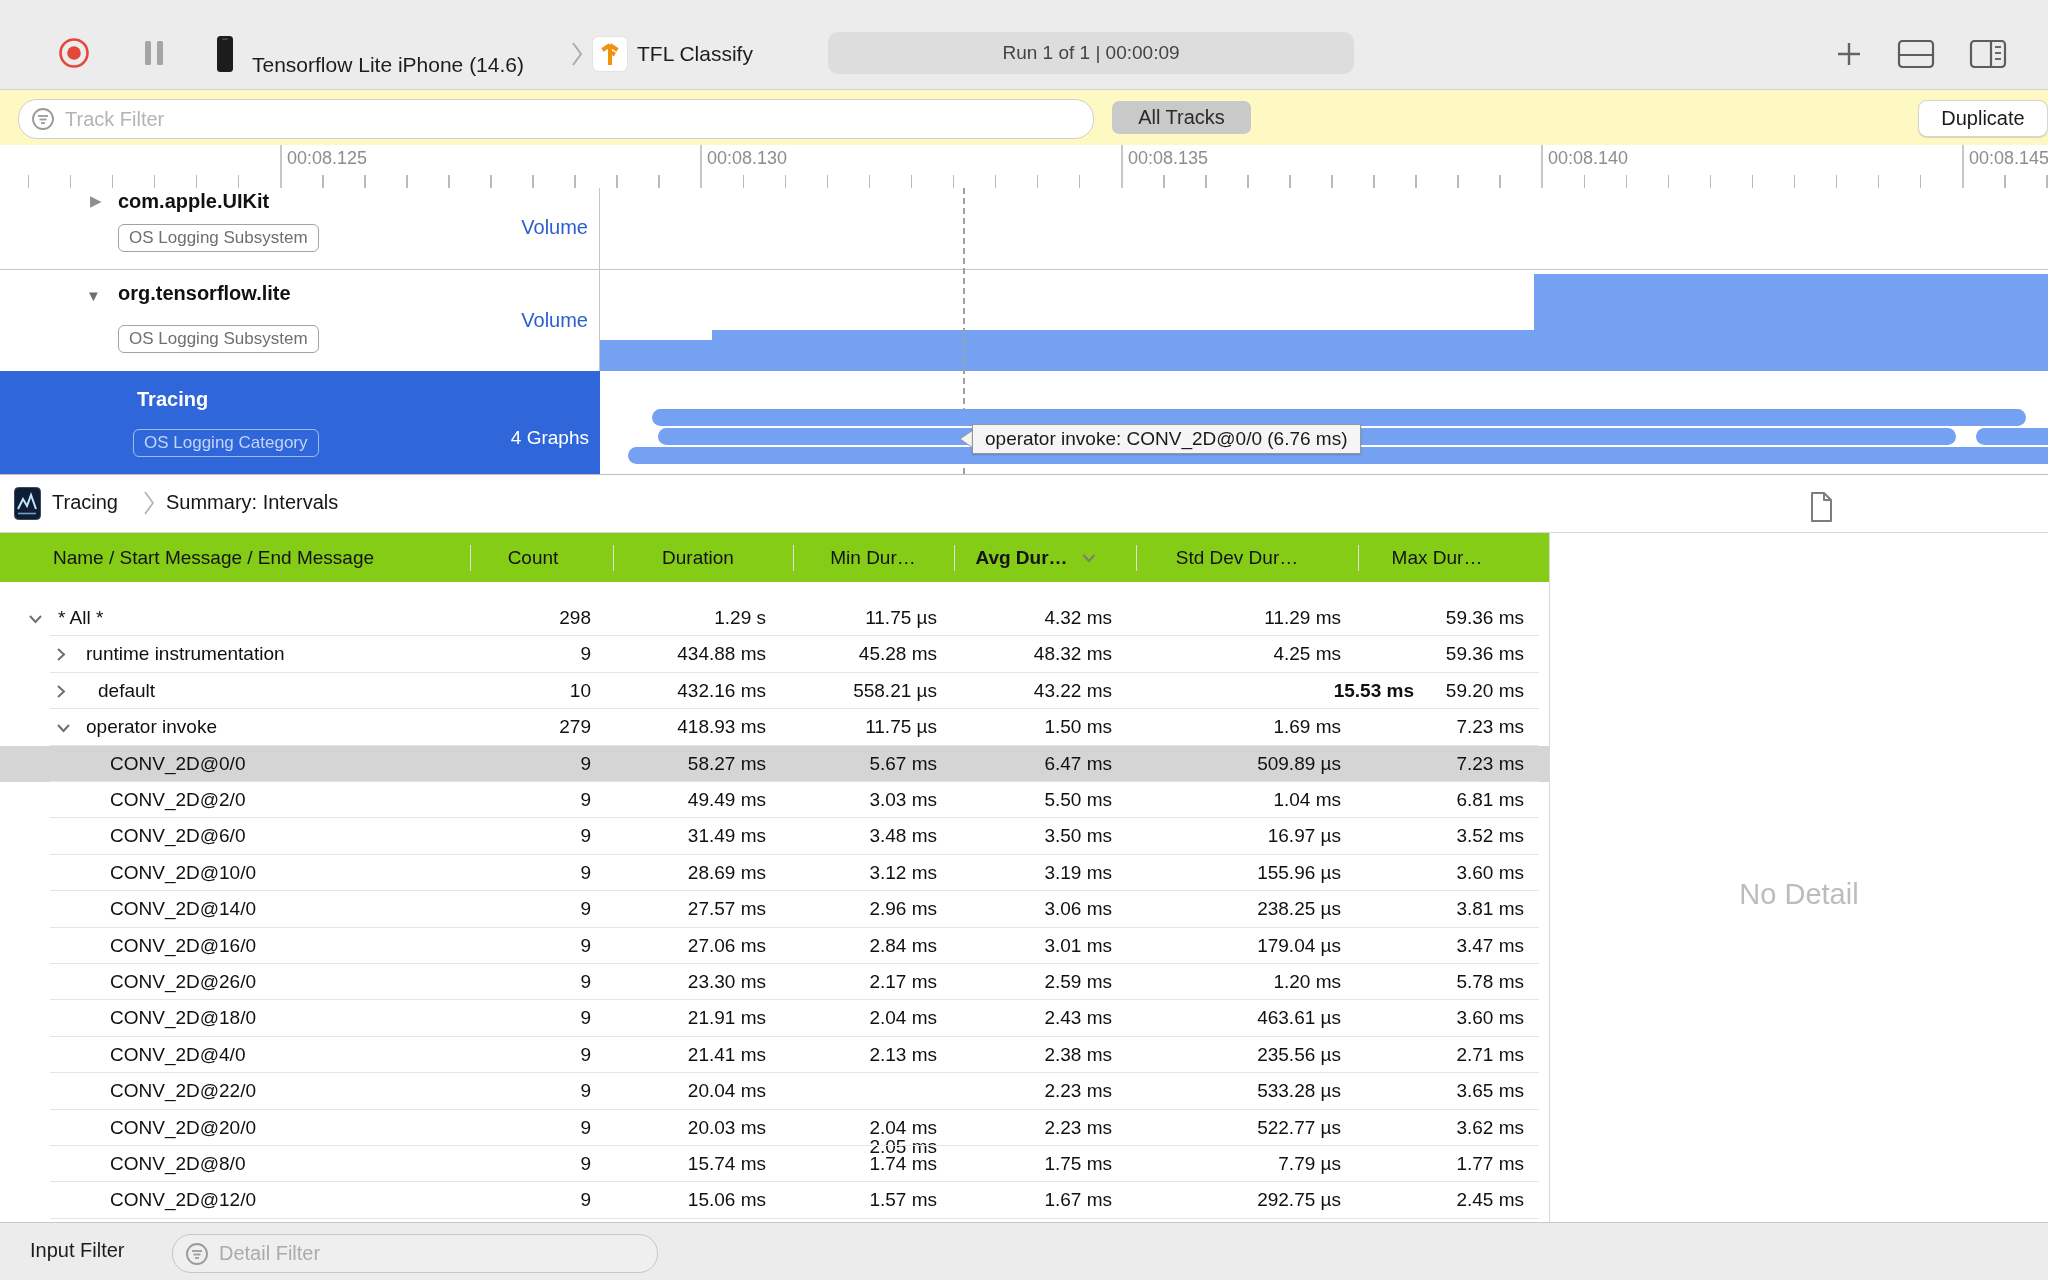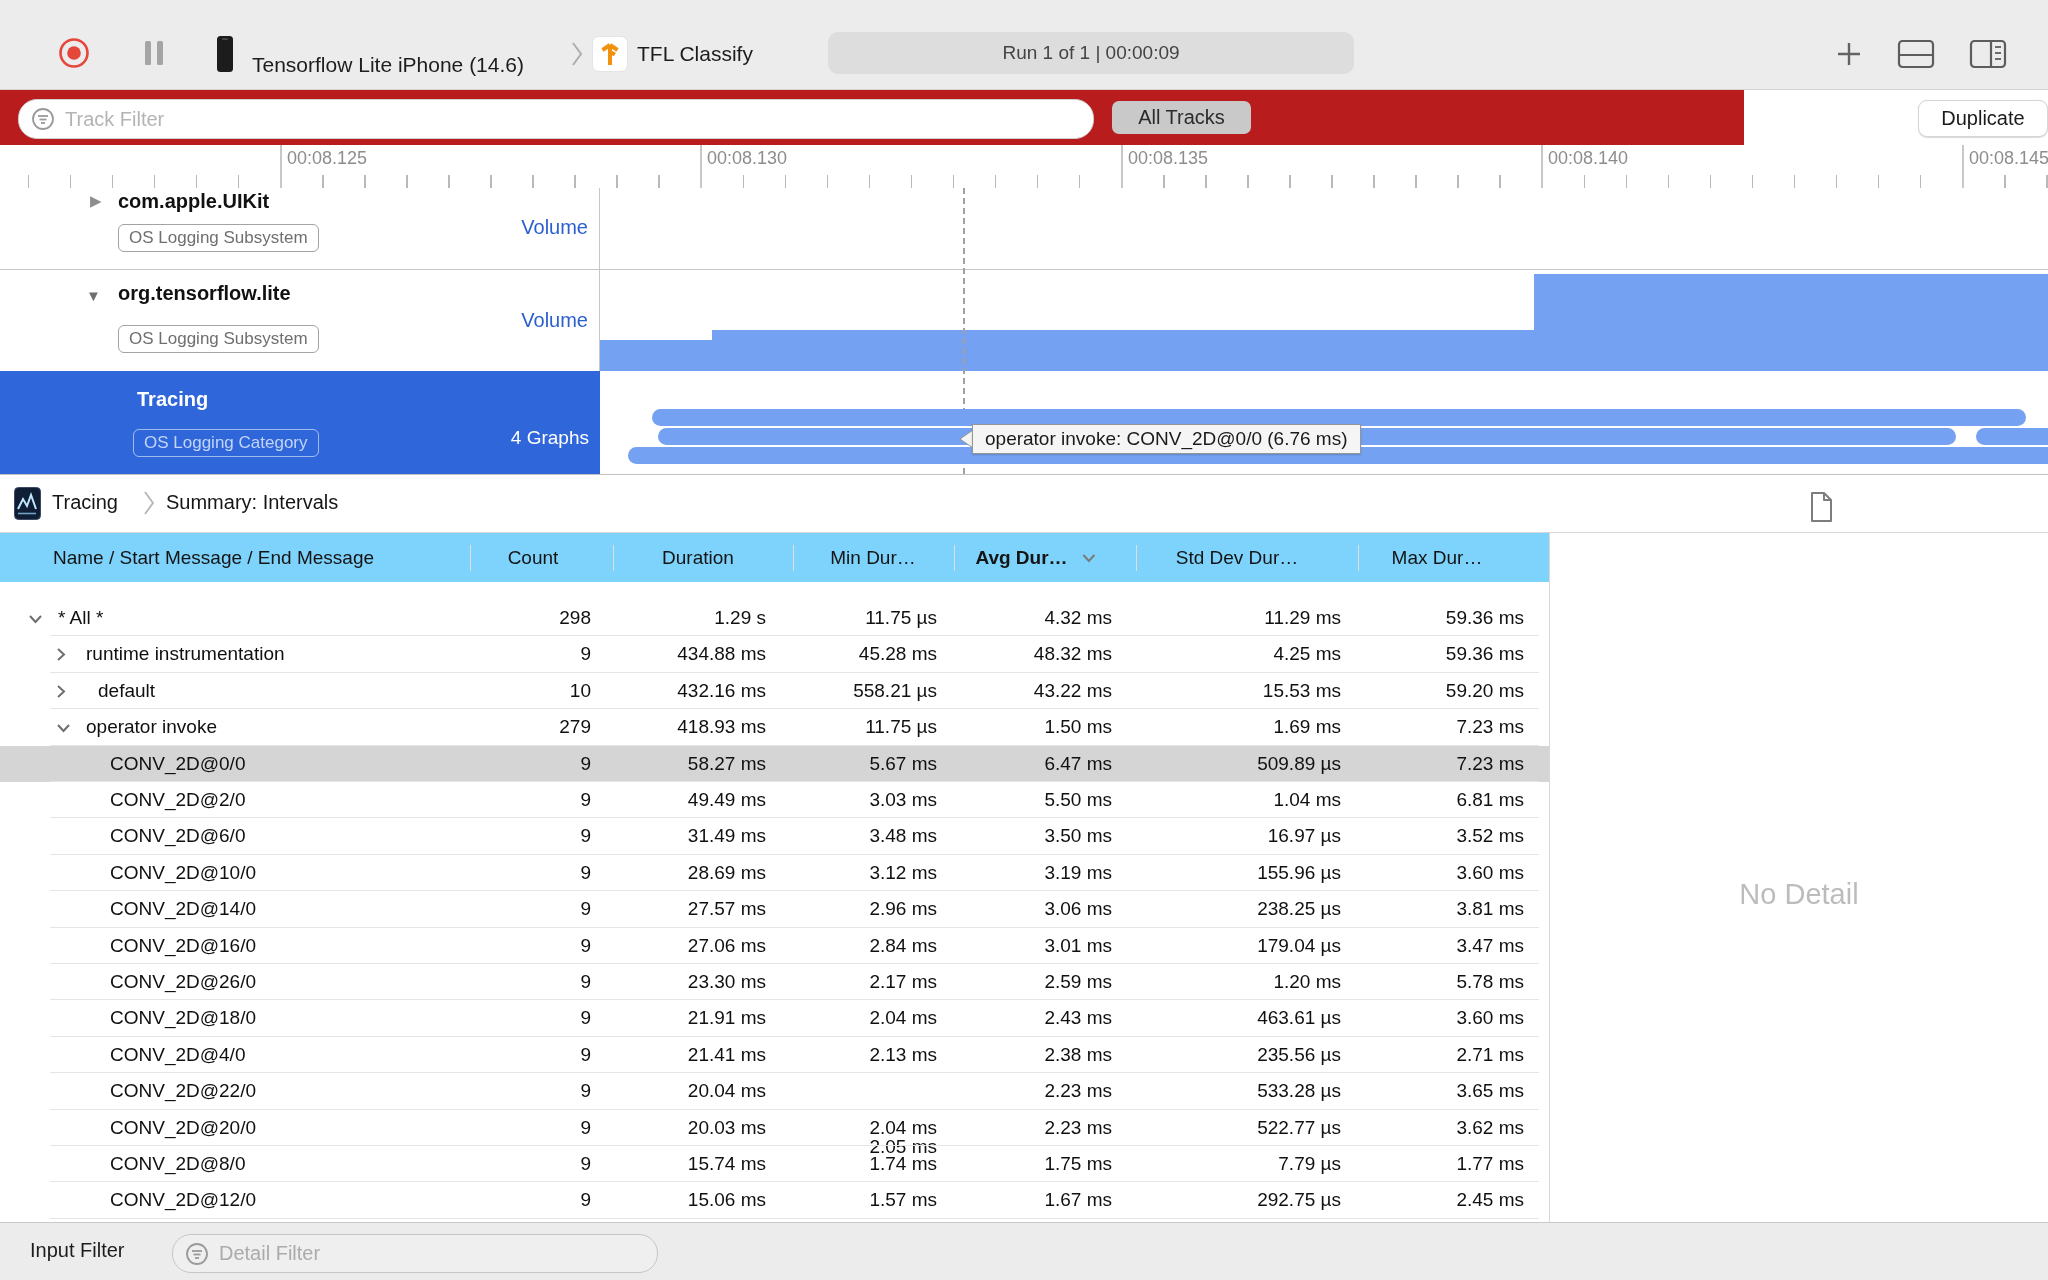--- a/index.html
+++ b/index.html
@@ -7,21 +7,21 @@
        font-family:"Liberation Sans","DejaVu Sans",sans-serif;color:#1c1c1e;
        -webkit-font-smoothing:antialiased;}
   .abs{position:absolute;}
   
   .toolbar{left:0;top:0;width:2048px;height:89px;background:#ececec;border-bottom:1px solid #d2d2d2;}
   .tbtn{display:flex;align-items:center;justify-content:center;}
   .title-text{font-size:21px;color:#1d1d1f;white-space:nowrap;}
   .run-pill{left:828px;top:32px;width:526px;height:42px;background:#dddddd;border-radius:10px;
             display:flex;align-items:center;justify-content:center;font-size:19px;color:#444;}
   
-  .filterbar{left:0;top:90px;width:1744px;height:55px;background:#b91c1c;border-bottom:1px solid #bdbdbd;}
+  .filterbar{left:0;top:90px;width:2048px;height:55px;background:#fef9c3;border-bottom:1px solid #bdbdbd;}
   .search-pill{position:absolute;left:18px;top:9px;width:1074px;height:38px;background:#fff;
                border:1px solid #cfcfcf;border-radius:19px;display:flex;align-items:center;}
   .search-pill input{border:none;outline:none;background:transparent;font-size:20px;color:#333;
                font-family:inherit;flex:1;margin-left:8px;}
   .search-pill input::placeholder{color:#b4b4b4;}
   .alltracks{left:1112px;top:11px;width:139px;height:33px;background:#c9c9c9;border-radius:7px;
              display:flex;align-items:center;justify-content:center;font-size:20px;color:#2b2b2b;}
   .dupbtn{left:1918px;top:10px;width:128px;height:35px;background:#fff;border:1px solid #d6d6d6;
           border-radius:9px;box-shadow:0 .5px 1px rgba(0,0,0,.15);display:flex;align-items:center;
           justify-content:center;font-size:20px;color:#1b1b1b;}
@@ -46,21 +46,21 @@
   .volseg{position:absolute;background:#74a1f2;}
   .capsule{position:absolute;height:17px;background:#74a1f2;}
   .playhead{position:absolute;width:0;border-left:2px dashed #a0a0a0;}
   .tooltip{position:absolute;left:972px;top:424px;height:28px;background:#f5f5f5;border:1px solid #969696;
            display:flex;align-items:center;padding:0 12px;font-size:19px;color:#1a1a1a;white-space:nowrap;
            box-shadow:0 1px 2px rgba(0,0,0,.18);}
   
   .crumbbar{left:0;top:474px;width:2048px;height:59px;background:#fff;border-top:1px solid #c0c0c0;
             border-bottom:1px solid #d8d8d8;box-sizing:border-box;}
   .crumb-text{font-size:20px;color:#161616;white-space:nowrap;}
-  .theader{left:0;top:533px;width:1549px;height:49px;background:#7dd3fc;border-bottom:4px solid #0369a1;}
+  .theader{left:0;top:533px;width:1549px;height:49px;background:#84cc16;border-bottom:4px solid #0369a1;}
   .hcell{position:absolute;top:0;height:49px;display:flex;align-items:center;font-size:19px;color:#141414;white-space:nowrap;}
   .hdiv{position:absolute;top:12px;height:26px;width:1px;background:#dedede;}
   .tbody{left:0;top:582px;width:1549px;height:640px;background:#fff;overflow:hidden;}
   .trow{position:absolute;left:0;width:1549px;}
   .trow .sep{position:absolute;left:50px;right:10px;bottom:0;height:1px;background:#e5e5e5;}
   .trow.sel{background:#d5d5d5;}
   .cellname{position:absolute;font-size:19px;color:#101010;white-space:nowrap;}
   .cellval{position:absolute;font-size:19px;color:#101010;white-space:nowrap;transform:translateX(-100%);}
   .chev{position:absolute;}
   
@@ -376,21 +376,21 @@
         <span class="chev" style="left: 56px; top: 11px;">
           <svg width="10" height="15" viewBox="0 0 10 15">
             <polyline points="2,2 8,7.5 2,13" fill="none" stroke="#6e6e6e" stroke-width="2"></polyline>
           </svg>
         </span>
         <span class="cellname" style="left: 86px; top: 7px; margin-left: 12px;">default</span>
         <span class="cellval" style="left: 591px; top: 7px;">10</span>
         <span class="cellval" style="left: 766px; top: 7px;">432.16 ms</span>
         <span class="cellval" style="left: 937px; top: 7px;">558.21 µs</span>
         <span class="cellval" style="left: 1112px; top: 7px;">43.22 ms</span>
-        <span class="cellval" style="left: 1341px; top: 7px;">15.53 ms</span>
+        <span class="cellval" style="left: 1414px; top: 7px; font-weight: bold;">15.53 ms</span>
         <span class="cellval" style="left: 1524px; top: 7px;">59.20 ms</span>
         <div class="sep"></div>
       </div>
       <div class="trow" style="top: 127.2px; height: 36.4px;">
         <span class="chev" style="left: 56px; top: 14px;">
           <svg width="15" height="10" viewBox="0 0 15 10">
             <polyline points="2,2 7.5,8 13,2" fill="none" stroke="#6e6e6e" stroke-width="2"></polyline>
           </svg>
         </span>
         <span class="cellname" style="left: 86px; top: 7px;">operator invoke</span>

